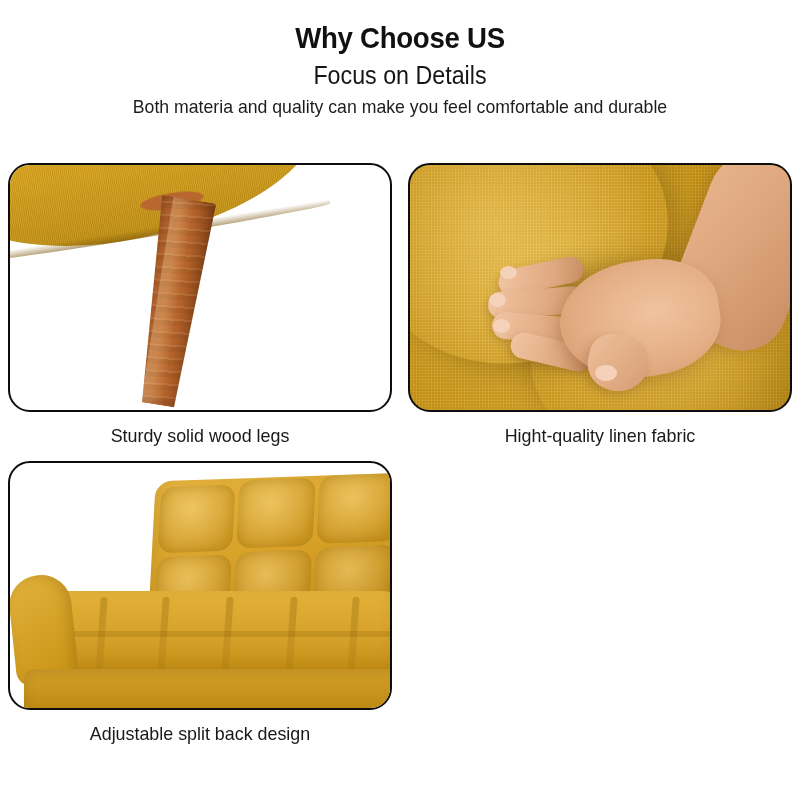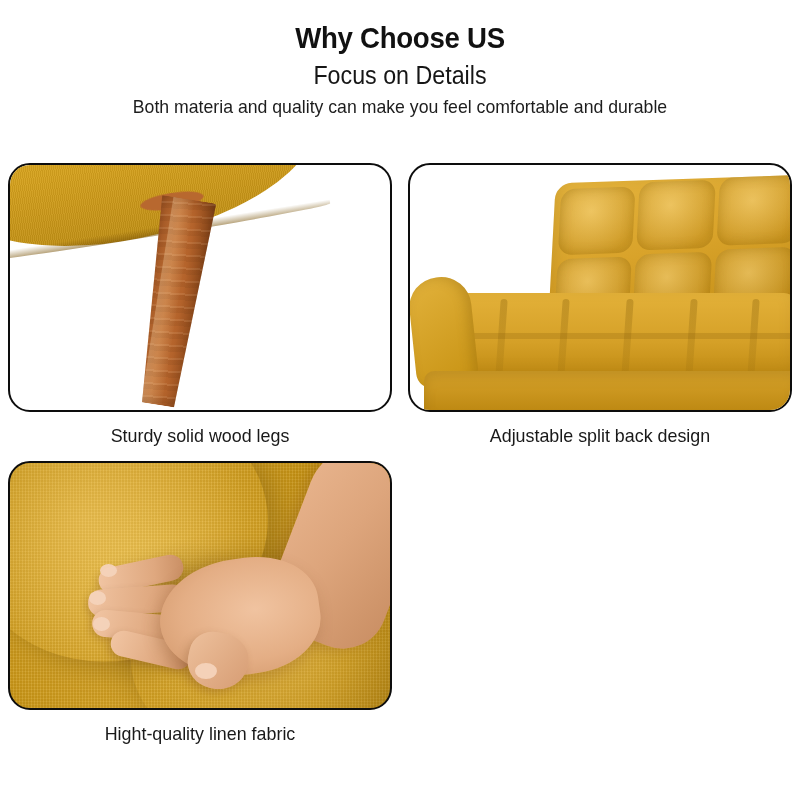--- a/index.html
+++ b/index.html
@@ -386,20 +386,40 @@
 
 <div class="grid">
 
   <div class="cell">
     <div class="photo p1">
       <div class="base"></div>
       <div class="legtop"></div>
       <div class="leg"></div>
     </div>
     <span class="caption">Sturdy solid wood legs</span>
+  </div>
+
+  <div class="cell">
+    <div class="photo p2">
+      <div class="seam-a"></div>
+      <div class="seam-b"></div>
+      <div class="dent"></div>
+      <div class="arm"></div>
+      <div class="finger f1"></div>
+      <div class="finger f2"></div>
+      <div class="finger f3"></div>
+      <div class="finger f4"></div>
+      <div class="palm"></div>
+      <div class="thumb"></div>
+      <div class="nail n1"></div>
+      <div class="nail n2"></div>
+      <div class="nail n3"></div>
+      <div class="nail n4"></div>
+    </div>
+    <span class="caption">Hight-quality linen fabric</span>
   </div>
 
   <div class="cell">
     <div class="photo p3">
       <div class="backrest">
         <div class="tuft t1"></div>
         <div class="tuft t2"></div>
         <div class="tuft t3"></div>
         <div class="tuft t4"></div>
         <div class="tuft t5"></div>
@@ -412,34 +432,14 @@
         <div class="ch"></div>
         <div class="ch"></div>
         <div class="hr"></div>
       </div>
       <div class="arm"></div>
       <div class="plinth"></div>
     </div>
     <span class="caption">Adjustable split back design</span>
   </div>
 
-  <div class="cell">
-    <div class="photo p2">
-      <div class="seam-a"></div>
-      <div class="seam-b"></div>
-      <div class="dent"></div>
-      <div class="arm"></div>
-      <div class="finger f1"></div>
-      <div class="finger f2"></div>
-      <div class="finger f3"></div>
-      <div class="finger f4"></div>
-      <div class="palm"></div>
-      <div class="thumb"></div>
-      <div class="nail n1"></div>
-      <div class="nail n2"></div>
-      <div class="nail n3"></div>
-      <div class="nail n4"></div>
-    </div>
-    <span class="caption">Hight-quality linen fabric</span>
-  </div>
-
 
 </div>
 
 </body></html>

